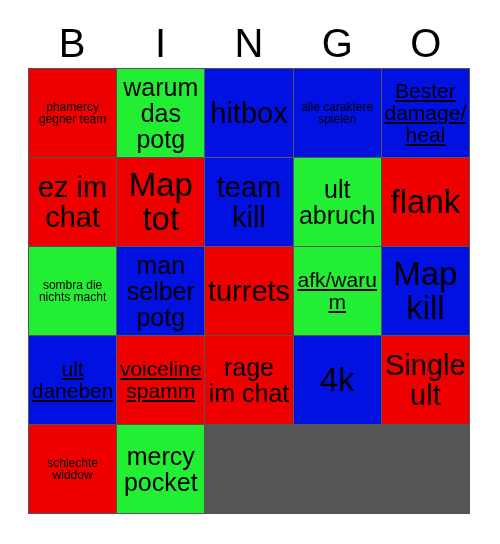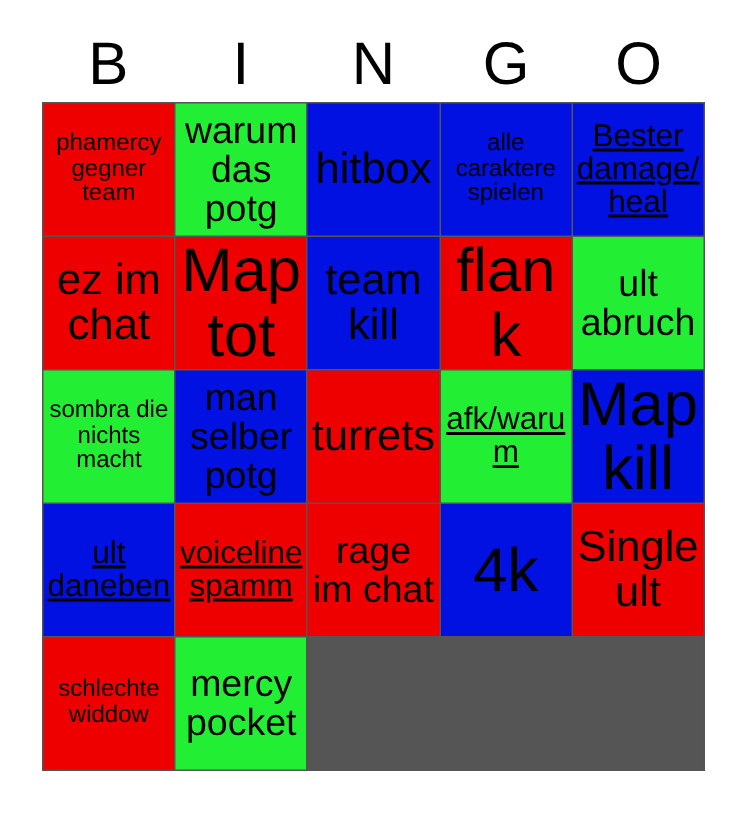--- a/index.html
+++ b/index.html
@@ -72,25 +72,25 @@
     hyphens: none;
     width: 100%;
     font-family: "Liberation Sans", sans-serif;
   }
   
   .c-red   { background: #ef0000; }
   .c-green { background: #22ee33; justify-content: center; }
   .c-blue  { background: #0011e2; }
 
   
-  .fs-xxl .cell-text { font-size: 41px; }
+  .fs-xxl .cell-text { font-size: 33px; }
   .fs-xl  .cell-text { font-size: 29px; }
   .fs-lg  .cell-text { font-size: 25px; }
   .fs-md  .cell-text { font-size: 21px; text-decoration: underline; }
-  .fs-sm  .cell-text { font-size: 16px; }
+  .fs-sm  .cell-text { font-size: 12px; }
   .fs-xs  .cell-text { font-size: 15px; }
 </style>
 </head>
 <body>
 
 <div id="bingo-card">
 
   <div id="header-row">
     <div class="header-letter">B</div>
     <div class="header-letter">I</div>
@@ -117,25 +117,25 @@
       </div>
       <div class="bingo-cell c-red fs-xl">
         <span class="cell-text">ez im chat</span>
       </div>
       <div class="bingo-cell c-red fs-xxl">
         <span class="cell-text">Map tot</span>
       </div>
       <div class="bingo-cell c-blue fs-xl">
         <span class="cell-text">team kill</span>
       </div>
+      <div class="bingo-cell c-green fs-lg">
+        <span class="cell-text">ult abruch</span>
+      </div>
       <div class="bingo-cell c-red fs-xxl">
         <span class="cell-text">flank</span>
-      </div>
-      <div class="bingo-cell c-green fs-lg">
-        <span class="cell-text">ult abruch</span>
       </div>
       <div class="bingo-cell c-green fs-sm">
         <span class="cell-text">sombra die nichts macht</span>
       </div>
       <div class="bingo-cell c-blue fs-lg">
         <span class="cell-text">man selber potg</span>
       </div>
       <div class="bingo-cell c-red fs-xl">
         <span class="cell-text">turrets</span>
       </div>

